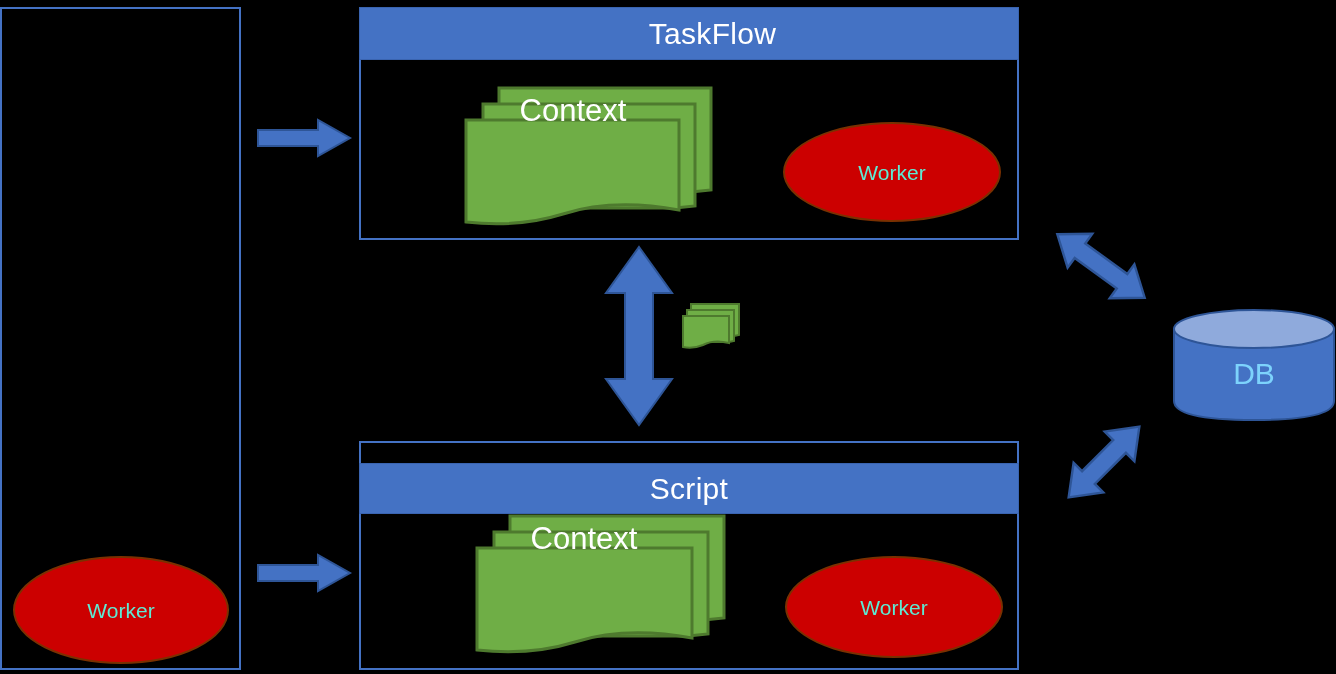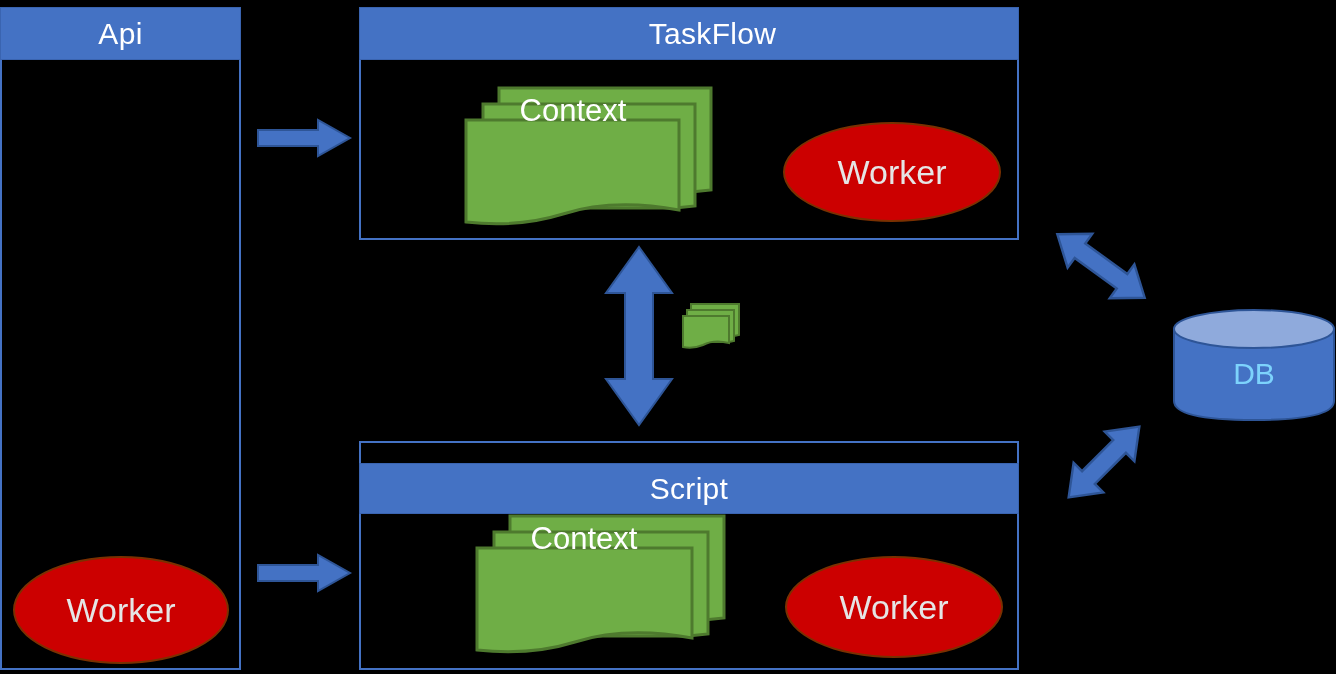--- a/index.html
+++ b/index.html
@@ -74,22 +74,22 @@
     position: absolute;
     box-sizing: border-box;
     border-radius: 50%;
     background: #CC0000;
     border: 2px solid #7B3000;
     display: flex;
     align-items: center;
     justify-content: center;
   }
   .ellipse .ell-text {
-    color: #e5e5e5;
-    font-size: 34px;
+    color: #5eead4;
+    font-size: 21px;
     line-height: 1;
     white-space: nowrap;
   }
 
   
   .cylinder {
     position: absolute;
   }
   .cylinder svg {
     display: block;
@@ -123,23 +123,20 @@
     height: 100%;
     overflow: visible;
   }
 </style>
 </head>
 <body>
 
 <div id="canvas">
 
   <div class="container-box" style="left:0px; top:7px; width:241px; height:663px;"></div>
-  <div class="container-header" style="left:0px; top:7px; width:241px; height:53px;">
-    <span class="hdr-text">Api</span>
-  </div>
 
   <div class="ellipse" style="left:13px; top:556px; width:216px; height:108px;">
     <span class="ell-text">Worker</span>
   </div>
 
   <div class="container-box" style="left:359px; top:7px; width:660px; height:233px;"></div>
   <div class="container-header" style="left:359px; top:7px; width:660px; height:53px;padding-left:47px;">
     <span class="hdr-text">TaskFlow</span>
   </div>
 

